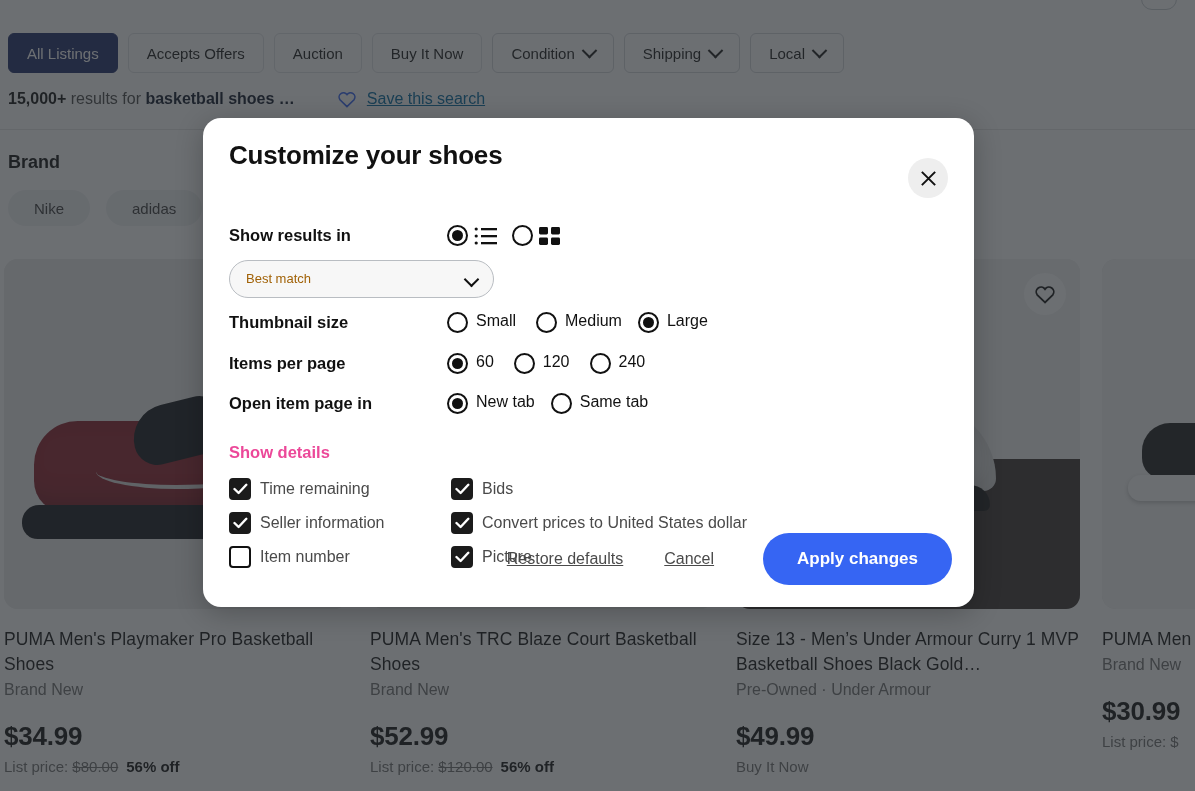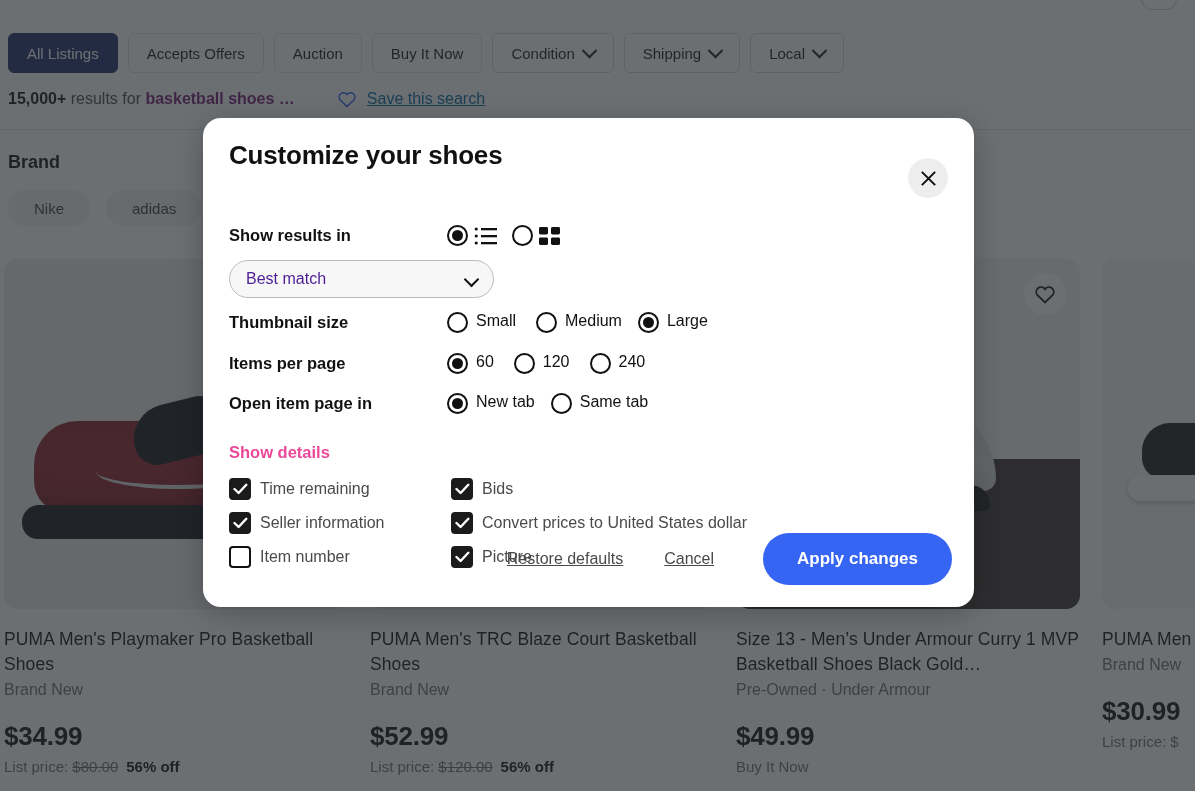--- a/index.html
+++ b/index.html
@@ -37,21 +37,21 @@
     border-right: 2.4px solid #191919; border-bottom: 2.4px solid #191919;
     transform: rotate(45deg) translate(-2px,-2px);
   }
 
   .results-line {
     position: absolute; top: 90px; left: 8px;
     display: flex; align-items: center; gap: 12px;
     font-size: 16px; color: #4a4a4a;
   }
   .results-line .count { font-weight: bold; color: #111; }
-  .results-line .query { font-weight: bold; color: #701a75; }
+  .results-line .query { font-weight: bold; color: #0f172a; }
   .save-search {
     display: flex; align-items: center; gap: 10px; margin-left: 30px;
     color: #0369a1; font-size: 16px;
   }
   .heart-ico { width: 20px; height: 18px; display: block; }
 
   .divider {
     position: absolute; left: 0; right: 0; top: 129px;
     height: 1px; background: #e5e5e5;
   }
@@ -197,21 +197,21 @@
   
   .viewmode { display: flex; align-items: center; gap: 0; }
   .vm-group { display: flex; align-items: center; }
   .vm-group + .vm-group { margin-left: 14px; }
   .vm-ico { margin-left: 6px; display: block; }
 
   
   .sel-wrap { position: relative; }
   .sel {
     width: 265px; height: 38px; border: 1px solid #b9bdc2; border-radius: 19px;
-    background: #f7f7f7; font-size: 16px; color: #4c1d95;
+    background: #f7f7f7; font-size: 13px; color: #a16207;
     padding: 0 38px 0 16px; appearance: none; -webkit-appearance: none;
     font-family: "Liberation Sans", sans-serif; cursor: pointer;
   }
   .sel-caret {
     position: absolute; right: 17px; top: 14px; width: 11px; height: 11px;
     border-right: 2px solid #111; border-bottom: 2px solid #111;
     transform: rotate(45deg); pointer-events: none;
   }
   .gap-b { margin-left: 20px; }
   .gap-c { margin-left: 16px; }

